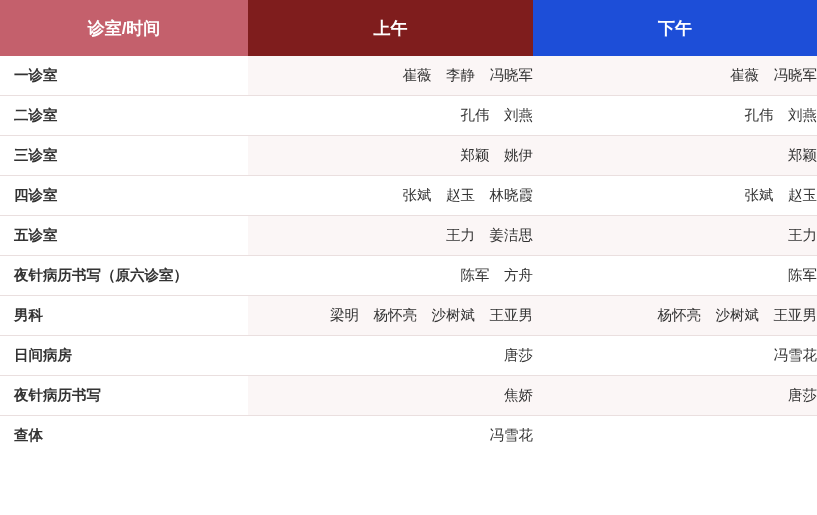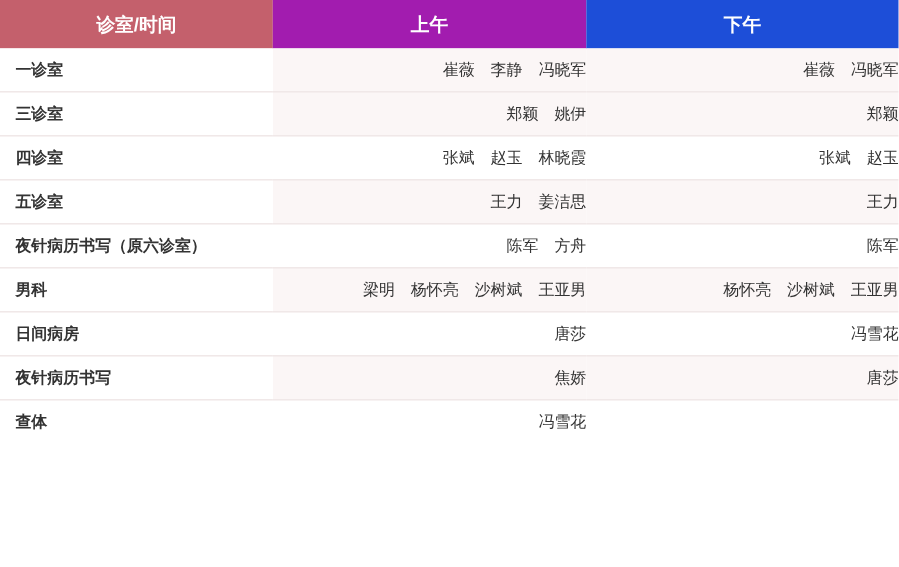--- a/index.html
+++ b/index.html
@@ -16,31 +16,31 @@
   .schedule-table {
     width: 817px;
     border-collapse: collapse;
     table-layout: fixed;
   }
   .schedule-table col.col-room { width: 248px; }
   .schedule-table col.col-am   { width: 285px; }
   .schedule-table col.col-pm   { width: 284px; }
 
   .schedule-table thead th {
-    height: 44px;
+    height: 56px;
     font-size: 17px;
     font-weight: bold;
     color: #ffffff;
     text-align: center;
     vertical-align: middle;
     padding: 0;
     border: none;
   }
   th.head-room { background: #c4606c; }
-  th.head-am   { background: #a21caf; }
+  th.head-am   { background: #7f1d1d; }
   th.head-pm   { background: #1d4ed8; font-family: Liberation Serif, serif; }
 
   .schedule-table tbody td {
     height: 39px;
     font-size: 14.5px;
     color: #333333;
     vertical-align: middle;
     padding: 0 0 0 14px;
     border: none;
     border-bottom: 1px solid #eadfdf;
@@ -81,20 +81,25 @@
       <th class="head-am">上午</th>
       <th class="head-pm">下午</th>
     </tr>
   </thead>
   <tbody id="schedule-body">
       <tr class="row-odd">
         <td class="cell-room">一诊室</td>
         <td class="cell-am">崔薇　李静　冯晓军</td>
         <td class="cell-pm">崔薇　冯晓军</td>
       </tr>
+      <tr class="row-even">
+        <td class="cell-room">二诊室</td>
+        <td class="cell-am">孔伟　刘燕</td>
+        <td class="cell-pm">孔伟　刘燕</td>
+      </tr>
       <tr class="row-odd">
         <td class="cell-room">三诊室</td>
         <td class="cell-am">郑颖　姚伊</td>
         <td class="cell-pm">郑颖</td>
       </tr>
       <tr class="row-even">
         <td class="cell-room">四诊室</td>
         <td class="cell-am">张斌　赵玉　林晓霞</td>
         <td class="cell-pm">张斌　赵玉</td>
       </tr>

